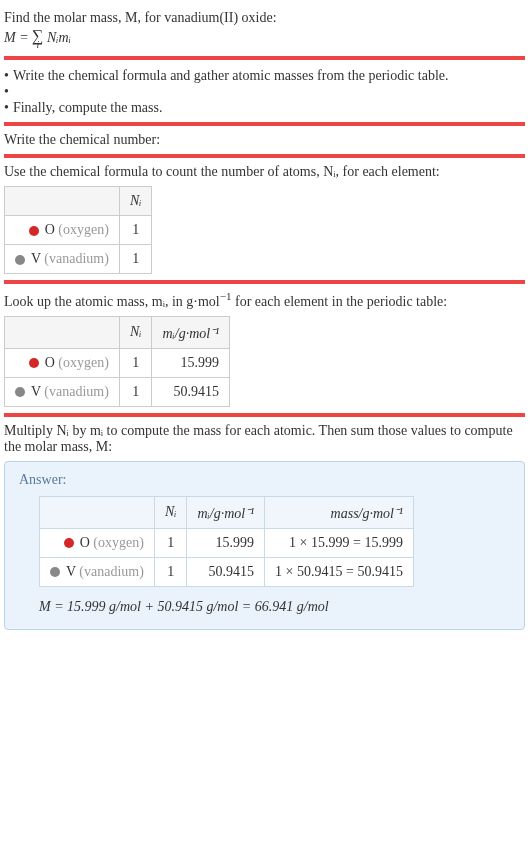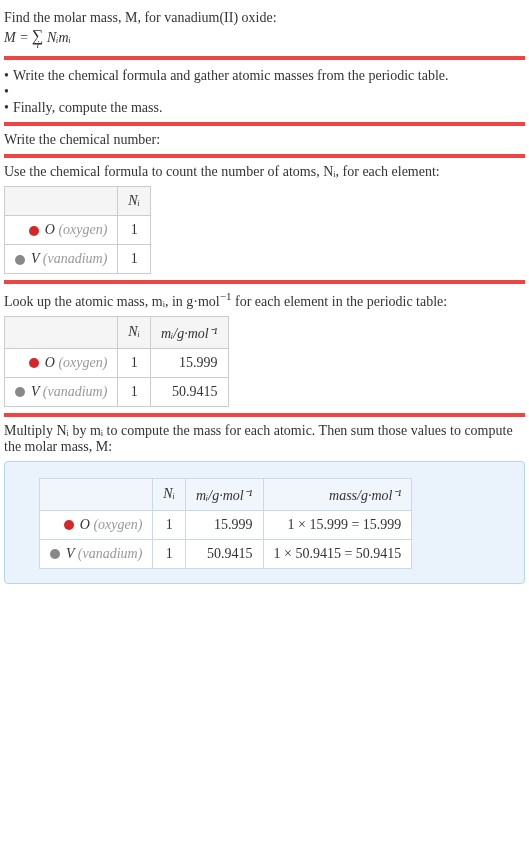--- a/index.html
+++ b/index.html
@@ -47,21 +47,20 @@
     }
     th {
       background: #f5f5f5;
       font-style: italic;
     }
     td.center {
       text-align: center;
     }
     .element-cell {
       color: #999;
-      font-style: italic;
     }
     .dot {
       display: inline-block;
       width: 10px;
       height: 10px;
       border-radius: 50%;
       margin-right: 6px;
       vertical-align: middle;
     }
     .dot-o {
@@ -193,20 +192,21 @@
       <td class="center">1</td>
       <td>50.9415</td>
     </tr>
   </tbody>
     </table>
 </div>
 
 <div class="section" style="border-bottom:none;">
   <div>Multiply Nᵢ by mᵢ to compute the mass for each atomic. Then sum those values to compute the molar mass, M:</div>
   <div class="answer-box">
+    <div class="answer-label">Answer:</div>
     <table>
       <tbody>
           <tr>
         <th></th>
         <th class="center">Nᵢ</th>
         <th>mᵢ/g·mol⁻¹</th>
         <th class="center">mass/g·mol⁻¹</th>
       </tr>
       <tr>
         <td class="element-cell"><span class="dot dot-o"></span><span class="element-symbol">O</span> <span>(oxygen)</span></td>
@@ -215,14 +215,15 @@
         <td>1 × 15.999 = 15.999</td>
       </tr>
       <tr>
         <td class="element-cell"><span class="dot dot-v"></span><span class="element-symbol">V</span> <span>(vanadium)</span></td>
         <td class="center">1</td>
         <td>50.9415</td>
         <td>1 × 50.9415 = 50.9415</td>
       </tr>
     </tbody>
       </table>
+    <div class="final-eq">M = 15.999 g/mol + 50.9415 g/mol = 66.941 g/mol</div>
   </div>
 </div>
 
 </body></html>

